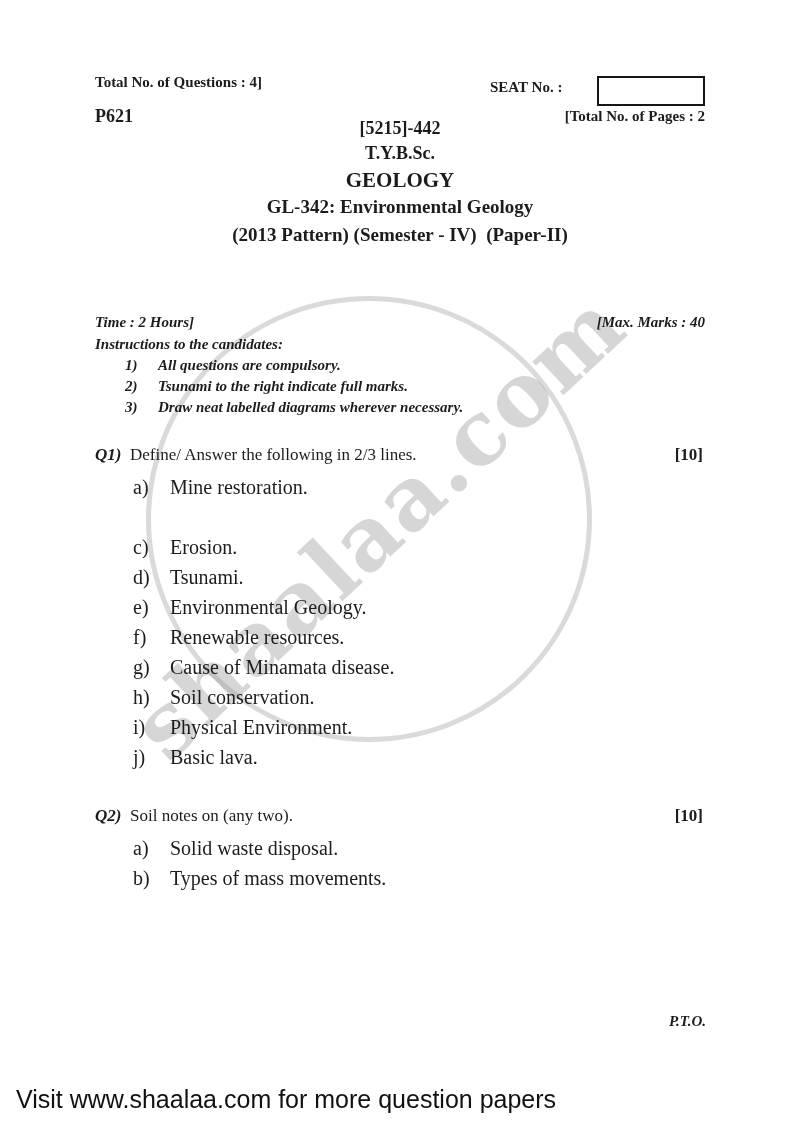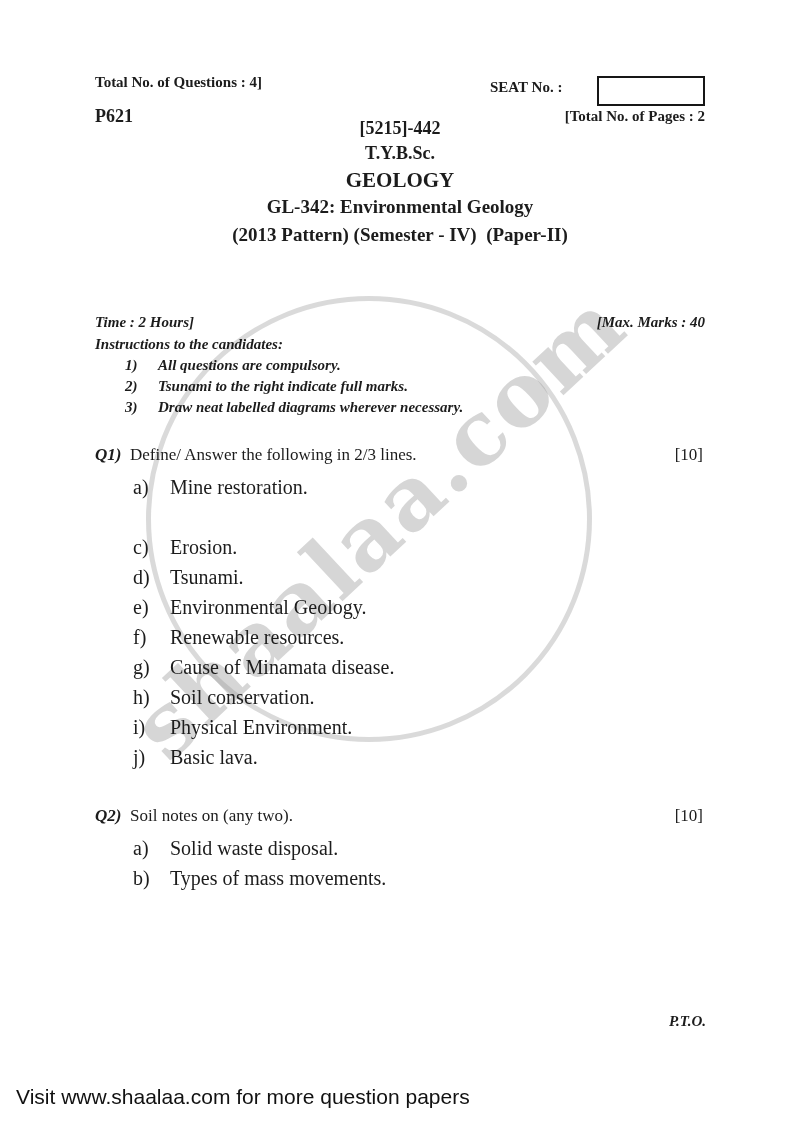--- a/index.html
+++ b/index.html
@@ -54,27 +54,27 @@
   .instr .num { display: inline-block; width: 33px; }
 
   
   .qitem { left: 133px; font-size: 20px; }
   .qitem .num { display: inline-block; width: 37px; }
 
   
   .qhead { left: 95px; font-size: 17px; }
   .qhead .qlabel { display: inline-block; width: 35px; font-weight: bold; font-style: italic; }
 
-  .marks { font-weight: normal; font-size: 17px; }
+  .marks { font-weight: bold; font-size: 17px; }
 
   .footer-text {
     position: absolute;
     left: 16px; top: 1085px;
     font-family: "Liberation Sans", sans-serif;
-    font-size: 21px;
+    font-size: 25px;
     color: #111111;
     z-index: 2;
     white-space: nowrap;
     text-align: right;
   }
 </style>
 </head>
 <body>
 
 <div class="page">

